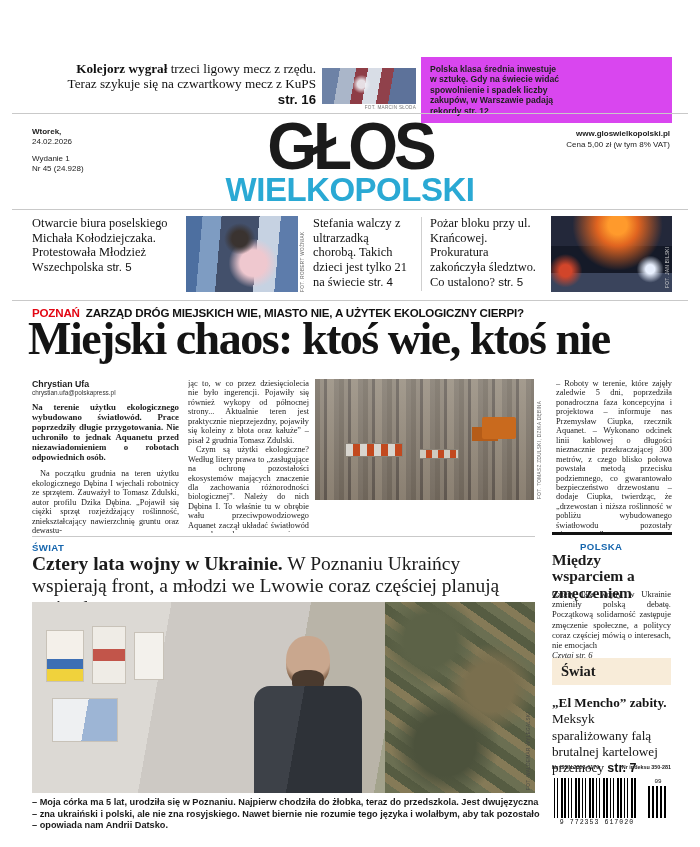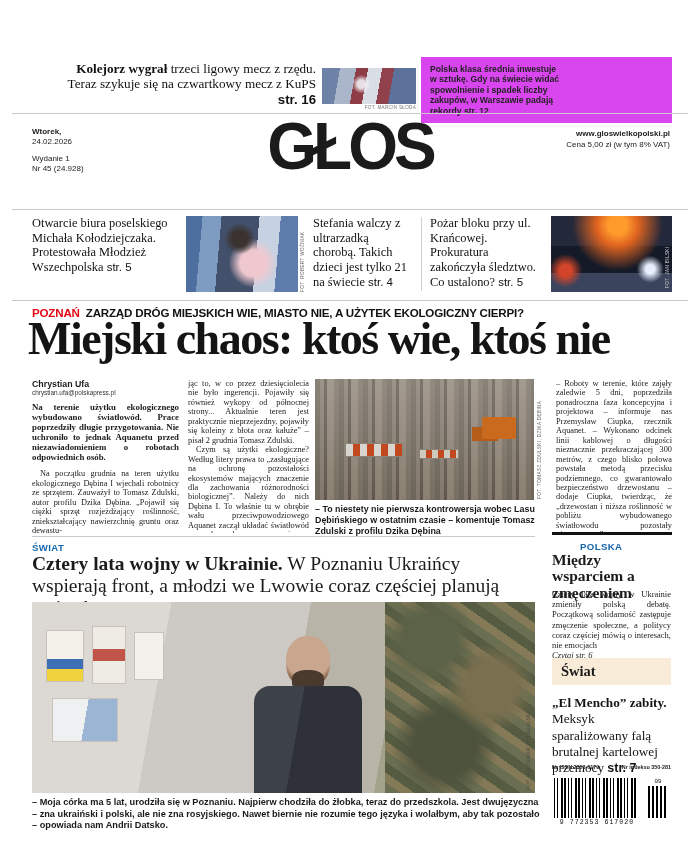--- a/index.html
+++ b/index.html
@@ -180,20 +180,21 @@
   <div class="abs rule" style="left:12px; right:12px; top:113px;"></div>
 
   <div class="abs mast-date sans">
     <div style="font-weight:700">Wtorek,</div>
     <div style="font-weight:400; margin-bottom:6px">24.02.2026</div>
     <div>Wydanie 1</div>
     <div>Nr 45 (24.928)</div>
   </div>
   <div class="abs mast-logo sans">
     <div class="logo-top">GŁOS</div>
+    <div class="logo-bottom" style="color:#2aa9d4">WIELKOPOLSKI</div>
   </div>
   <div class="abs mast-right sans">
     <div style="font-weight:700">www.gloswielkopolski.pl</div>
     <div>Cena 5,00 zł (w tym 8% VAT)</div>
   </div>
   <div class="abs rule" style="left:12px; right:12px; top:209px;"></div>
 
   <p class="abs teaser t1"><b>Otwarcie biura poselskiego Michała Kołodziejczaka.</b><span> Protestowała Młodzież Wszechpolska </span><b class="pref">str. 5</b></p>
   <div class="abs teaser-photo-1"></div>
   <div class="abs vcred tp1-credit">FOT. ROBERT WOŹNIAK</div>
@@ -219,21 +220,20 @@
     <p>jąc to, w co przez dziesięciolecia nie było ingerencji. Pojawiły się również wykopy od północnej strony... Aktualnie teren jest praktycznie nieprzejezdny, pojawiły się koleiny z błota oraz kałuże” – pisał 2 grudnia Tomasz Zdulski.</p>
     <p>Czym są użytki ekologiczne? Według litery prawa to „zasługujące na ochronę pozostałości ekosystemów mających znaczenie dla zachowania różnorodności biologicznej”. Należy do nich Dębina I. To właśnie tu w obrębie wału przeciwpowodziowego Aquanet zaczął układać światłowód prowadzący do przepompowni.</p>
   </div>
 
   <div class="abs story-photo">
     <div class="excavator"></div>
     <div class="barrier"></div>
     <div class="barrier2"></div>
   </div>
   <div class="abs vcred story-photo-credit">FOT. TOMASZ ZDULSKI, DZIKA DĘBINA</div>
-  <p class="abs story-caption">– To niestety nie pierwsza kontrowersja wobec Lasu Dębińskiego w ostatnim czasie – komentuje Tomasz Zdulski z profilu Dzika Dębina</p>
 
   <div class="abs col colD">
     <p>– Roboty w terenie, które zajęły zaledwie 5 dni, poprzedziła ponadroczna faza koncepcyjna i projektowa – informuje nas Przemysław Ciupka, rzecznik Aquanet. – Wykonano odcinek linii kablowej o długości nieznacznie przekraczającej 300 metrów, z czego blisko połowa powstała metodą przecisku podziemnego, co gwarantowało bezpieczeństwo drzewostanu – dodaje Ciupka, twierdząc, że „drzewostan i niższa roślinność w pobliżu wybudowanego światłowodu pozostały nienaruszone”.</p>
 
   </div>
 
   <div class="abs rule left-rule"></div>
 
   <div class="abs sec-label swiat-label" style="color:#1565ad">ŚWIAT</div>
   <p class="abs world-headline"><b>Cztery lata wojny w Ukrainie.</b><span> W Poznaniu Ukraińcy wspierają front, a młodzi we Lwowie coraz częściej planują wyjazd </span><b class="pref">str. 2 i 8</b></p>

